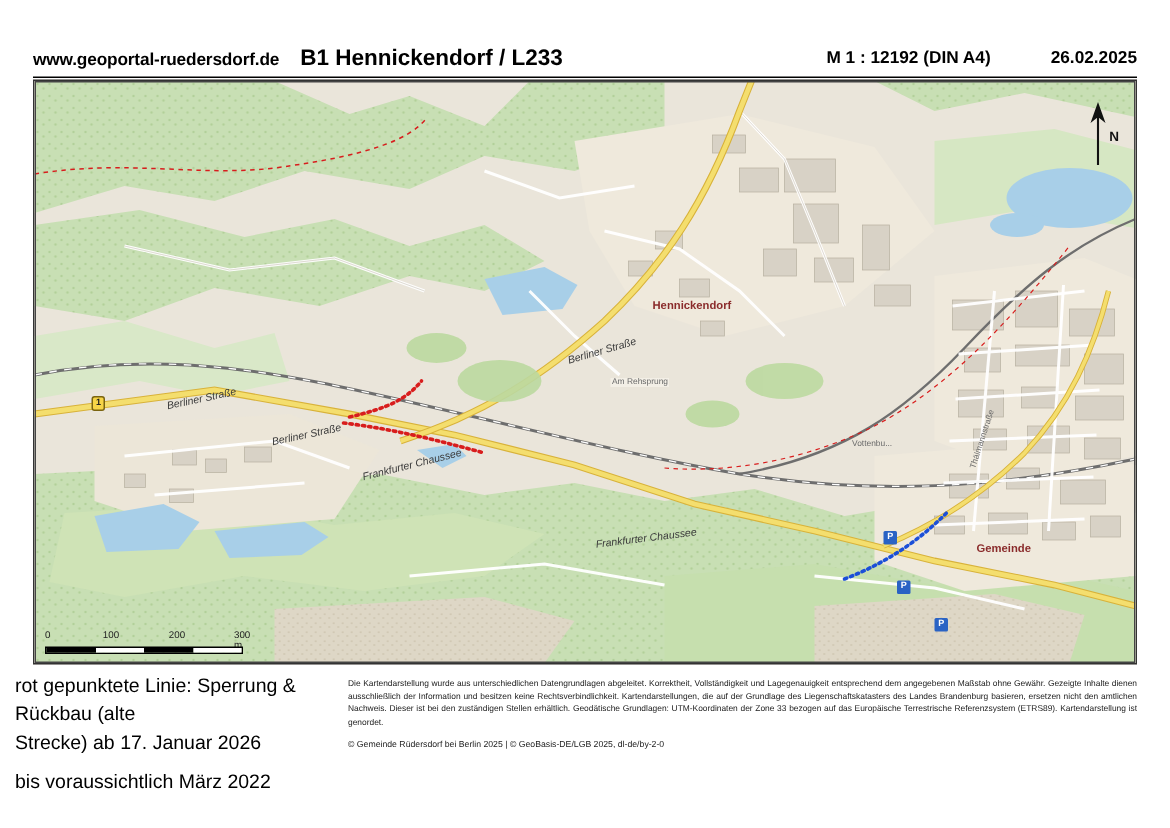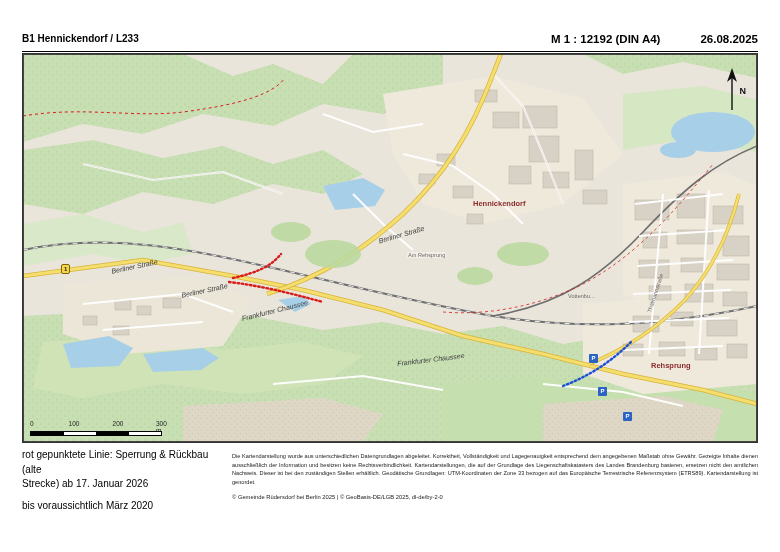--- a/index.html
+++ b/index.html
@@ -38,21 +38,21 @@
     align-items: baseline;
     gap: 14px;
   }
   .site-url {
     font-size: 11.5px;
     font-weight: bold;
     color: #000;
     letter-spacing: -0.1px;
   }
   .map-title {
-    font-size: 10px;
+    font-size: 15px;
     font-weight: bold;
     color: #000;
   }
   .header-right {
     display: flex;
     align-items: flex-end;
     gap: 40px;
   }
   .scale-text, .date-text {
     font-size: 11.5px;
@@ -106,24 +106,24 @@
     display: flex;
     border: 0.5px solid #000;
     box-sizing: border-box;
   }
   .scalebar-bar div { height: 100%; }
   .sb-dark { background: #000; }
   .sb-light { background: #fff; }
   
   .legend {
     position: absolute;
-    left: 22px;
+    left: 10px;
     top: 448px;
     width: 200px;
-    font-size: 10px;
+    font-size: 13px;
     line-height: 1.45;
     color: #000;
   }
   .legend-block { margin-bottom: 7px; }
   
   .disclaimer {
     position: absolute;
     left: 232px;
     top: 452px;
     width: 526px;
@@ -201,25 +201,26 @@
     top: 20px;
   }
 </style>
 </head>
 <body>
 
 <div class="page">
 
   <div class="header">
     <div class="header-left">
+      <span class="site-url">www.geoportal-ruedersdorf.de</span>
       <span class="map-title">B1 Hennickendorf / L233</span>
     </div>
     <div class="header-right">
       <span class="scale-text">M 1 : 12192 (DIN A4)</span>
-      <span class="date-text">26.08.2025</span>
+      <span class="date-text">26.02.2025</span>
     </div>
   </div>
 
   <div class="map-frame">
     <svg class="map-svg" viewBox="0 0 734 388" preserveAspectRatio="none">
       <defs>
         <pattern id="forestpat" width="8" height="8" patternUnits="userSpaceOnUse">
           <rect width="8" height="8" fill="#c8dfb4"></rect>
           <circle cx="2" cy="2" r="0.8" fill="#b2d099"></circle>
           <circle cx="6" cy="5" r="0.8" fill="#b2d099"></circle>
@@ -357,22 +358,22 @@
       </svg>
       <span class="n-letter">N</span>
     </div>
 
     <div class="map-label lbl-street" style="left:88px; top:209px; transform:rotate(-12deg);">Berliner Straße</div>
     <div class="map-label lbl-street" style="left:158px; top:233px; transform:rotate(-12deg);">Berliner Straße</div>
     <div class="map-label lbl-street" style="left:355px; top:177px; transform:rotate(-16deg);">Berliner Straße</div>
     <div class="map-label lbl-street" style="left:218px; top:253px; transform:rotate(-14deg);">Frankfurter Chaussee</div>
     <div class="map-label lbl-street" style="left:374px; top:302px; transform:rotate(-7deg);">Frankfurter Chaussee</div>
 
-    <div class="map-label lbl-place" style="left:412px; top:145px;margin-left:38px;">Hennickendorf</div>
-    <div class="map-label lbl-place" style="left:628px; top:307px;">Rehsprung</div>
+    <div class="map-label lbl-place" style="left:412px; top:145px;">Hennickendorf</div>
+    <div class="map-label lbl-place" style="left:628px; top:307px;">Gemeinde</div>
 
     <div class="map-label lbl-small" style="left:384px; top:198px; background:#f3efe6; padding:0 1px;">Am Rehsprung</div>
     <div class="map-label lbl-small" style="left:545px; top:239px;">Vottenbu...</div>
     <div class="map-label lbl-small" style="left:612px; top:236px; transform:rotate(-72deg);">Thälmannstraße</div>
 
     <div class="shield-road" style="left:38px; top:210px;">1</div>
 
     <div class="badge-poi" style="left:566px; top:300px;">P</div>
     <div class="badge-poi" style="left:575px; top:333px;">P</div>
     <div class="badge-poi" style="left:600px; top:358px;">P</div>
@@ -392,20 +393,20 @@
       <div class="sb-light" style="width:25%"></div>
     </div>
   </div>
 
   <div class="legend">
     <div class="legend-block">
       <div>rot   gepunktete Linie: Sperrung &amp; Rückbau (alte</div>
       <div>Strecke) ab 17. Januar 2026</div>
     </div>
     <div class="legend-block">
-      <div>bis voraussichtlich März 2020</div>
+      <div>bis voraussichtlich März 2022</div>
     </div>
   </div>
 
   <div class="disclaimer">Die Kartendarstellung wurde aus unterschiedlichen Datengrundlagen abgeleitet. Korrektheit, Vollständigkeit und Lagegenauigkeit entsprechend dem angegebenen Maßstab ohne Gewähr. Gezeigte Inhalte dienen ausschließlich der Information und besitzen keine Rechtsverbindlichkeit. Kartendarstellungen, die auf der Grundlage des Liegenschaftskatasters des Landes Brandenburg basieren, ersetzen nicht den amtlichen Nachweis. Dieser ist bei den zuständigen Stellen erhältlich. Geodätische Grundlagen: UTM-Koordinaten der Zone 33 bezogen auf das Europäische Terrestrische Referenzsystem (ETRS89). Kartendarstellung ist genordet.</div>
   <div class="copyright">© Gemeinde Rüdersdorf bei Berlin 2025 | © GeoBasis-DE/LGB 2025, dl-de/by-2-0</div>
 
 </div>
 
 </body></html>

